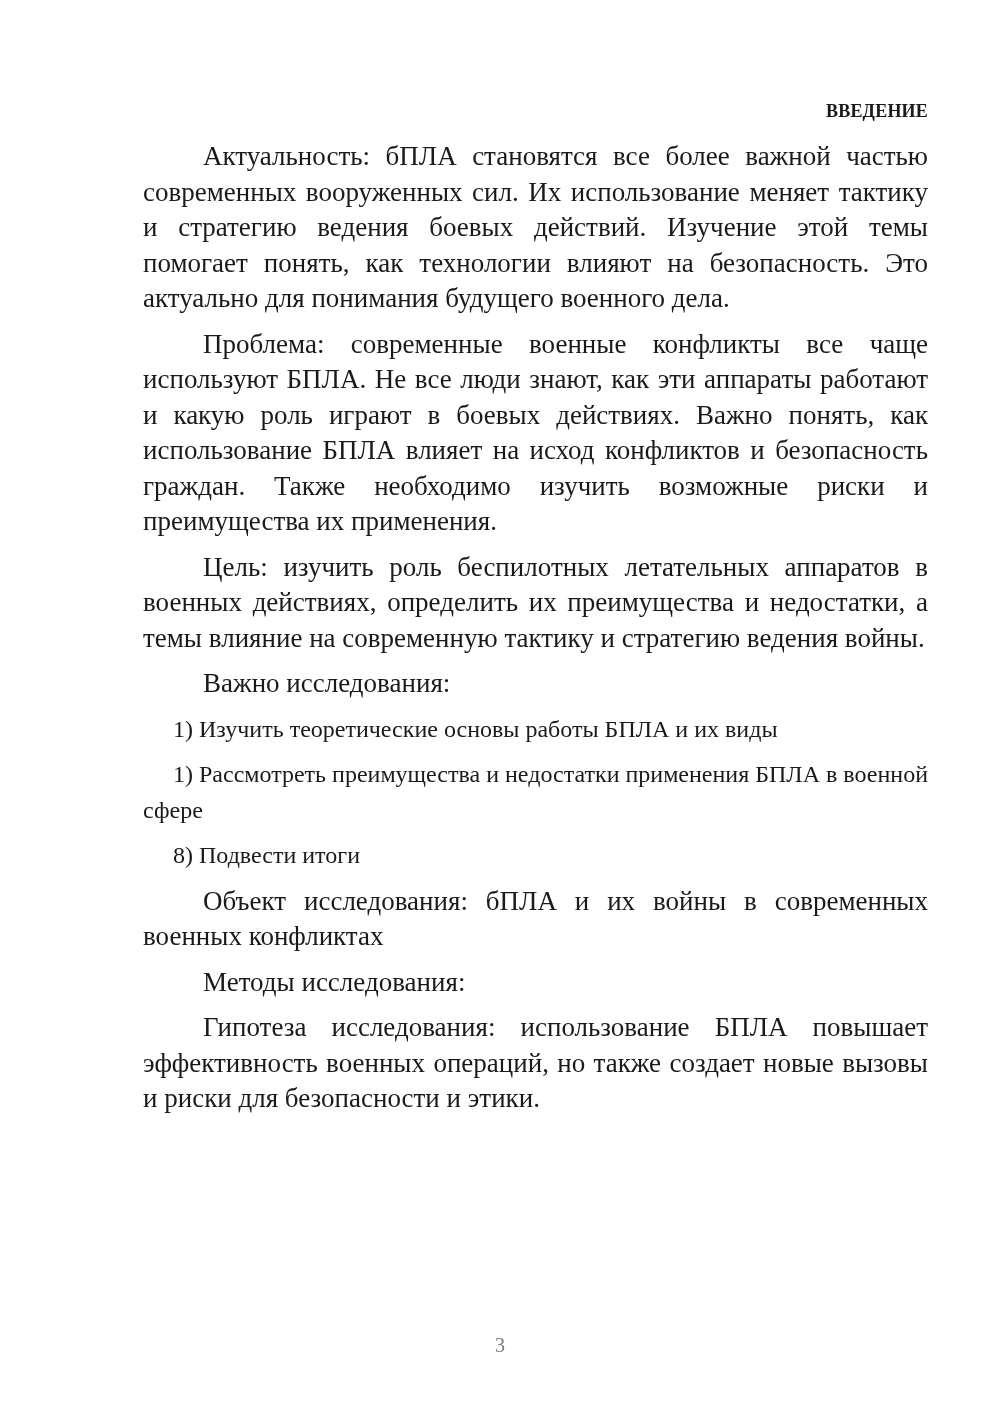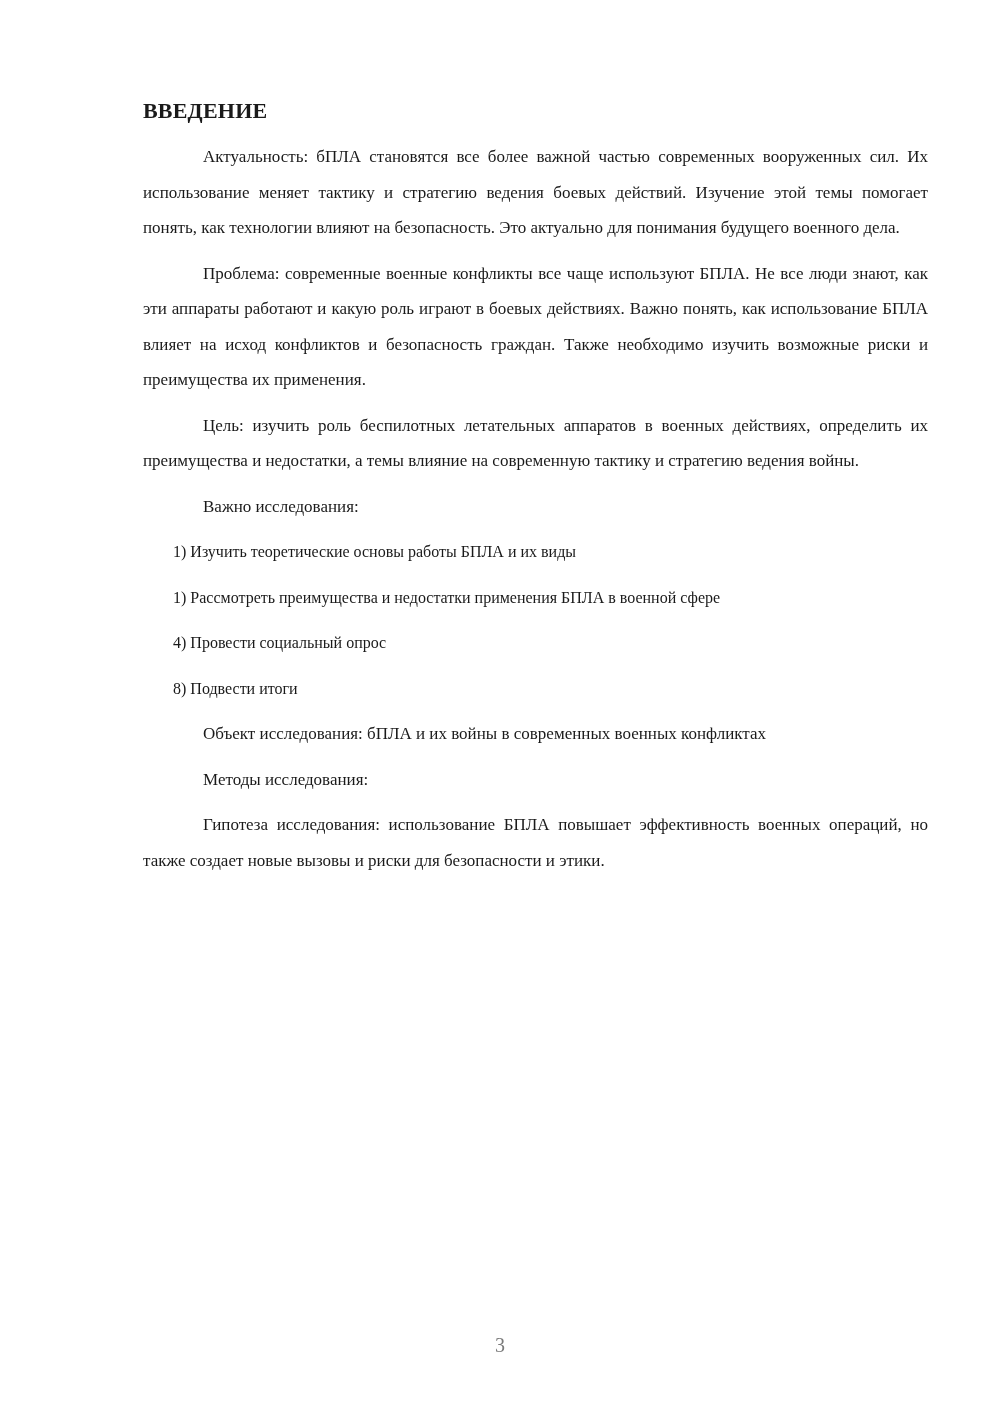--- a/index.html
+++ b/index.html
@@ -15,36 +15,36 @@
       font-family: "Liberation Serif", "DejaVu Serif", serif;
       color: #1a1a1a;
     }
     .page {
       position: absolute;
       left: 143px;
       top: 96px;
       width: 785px;
     }
     .title {
-      text-align: left;
+      text-align: right;
       font-weight: bold;
-      font-size: 22px;
+      font-size: 18px;
       line-height: 30px;
       margin: 0 0 13px 0;
       letter-spacing: 0.2px;
     }
     .para {
-      font-size: 17px;
+      font-size: 27px;
       line-height: 35.5px;
       text-align: justify;
       text-indent: 60px;
       margin: 0 0 10px 0;
     }
     .task {
-      font-size: 16px;
+      font-size: 24px;
       line-height: 35.5px;
       text-align: justify;
       text-indent: 30px;
       margin: 0 0 10px 0;
     }
     .page-number {
       position: absolute;
       left: 0;
       width: 1000px;
       top: 1334px;
@@ -61,21 +61,20 @@
   <h1 class="title">ВВЕДЕНИЕ</h1>
 
   <p class="para">Актуальность: бПЛА становятся все более важной частью современных вооруженных сил. Их использование меняет тактику и стратегию ведения боевых действий. Изучение этой темы помогает понять, как технологии влияют на безопасность. Это актуально для понимания будущего военного дела.</p>
   <p class="para">Проблема: современные военные конфликты все чаще используют БПЛА. Не все люди знают, как эти аппараты работают и какую роль играют в боевых действиях. Важно понять, как использование БПЛА влияет на исход конфликтов и безопасность граждан. Также необходимо изучить возможные риски и преимущества их применения.</p>
   <p class="para">Цель: изучить роль беспилотных летательных аппаратов в военных действиях, определить их преимущества и недостатки, а темы влияние на современную тактику и стратегию ведения войны.</p>
   <p class="para">Важно исследования:</p>
 
   <div>
     <p class="task">1) Изучить теоретические основы работы БПЛА и их виды</p>
     <p class="task">1) Рассмотреть преимущества и недостатки применения БПЛА в военной сфере</p>
-    <p class="task">4) Провести социальный опрос</p>
     <p class="task">8) Подвести итоги</p>
   </div>
 
   <p class="para">Объект исследования: бПЛА и их войны в современных военных конфликтах</p>
   <p class="para">Методы исследования:</p>
   <p class="para">Гипотеза исследования: использование БПЛА повышает эффективность военных операций, но также создает новые вызовы и риски для безопасности и этики.</p>
 </div>
 
 <div class="page-number">3</div>
 

